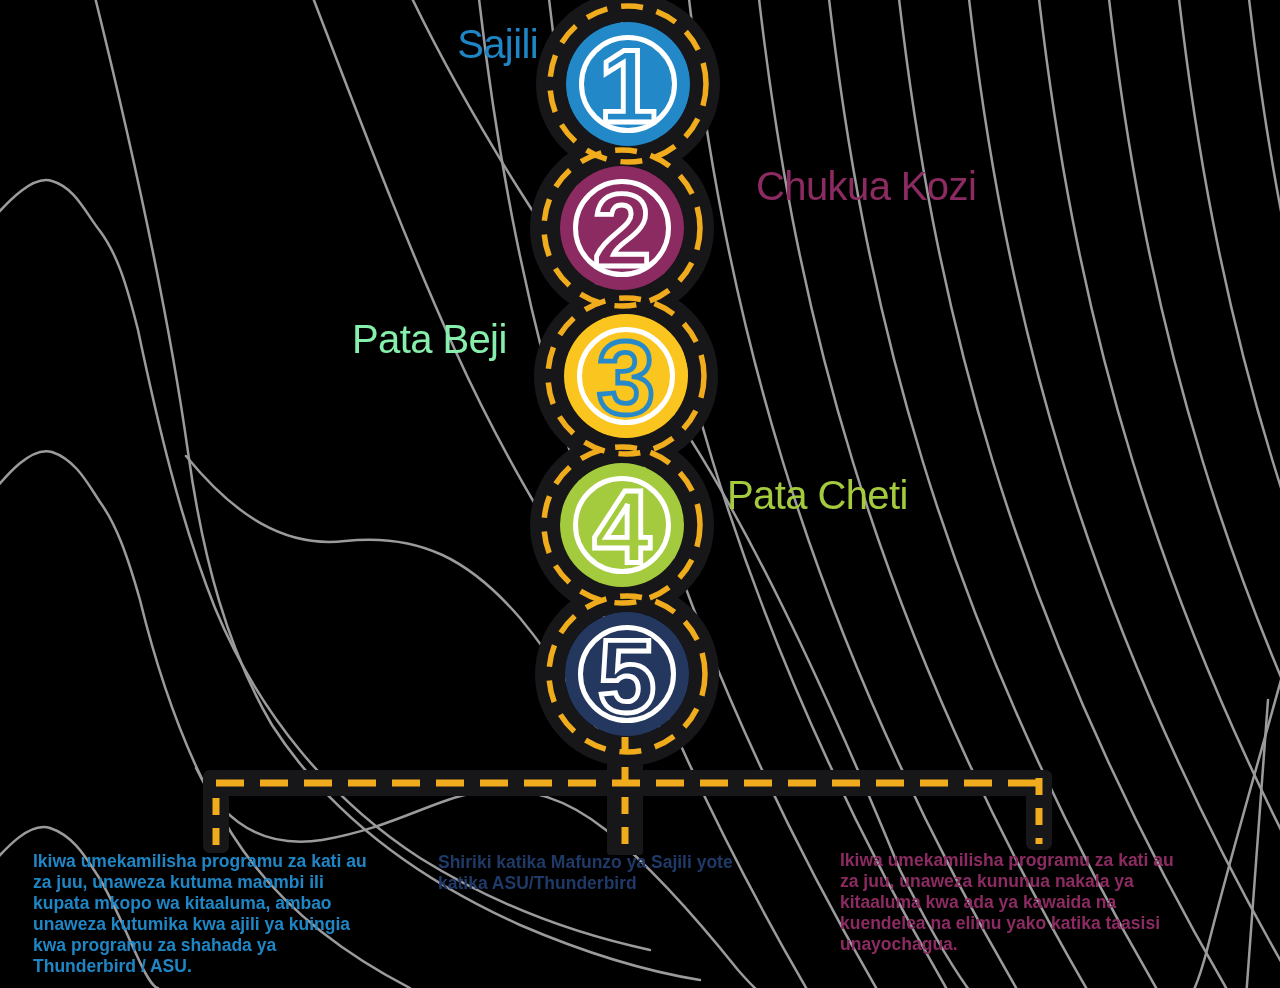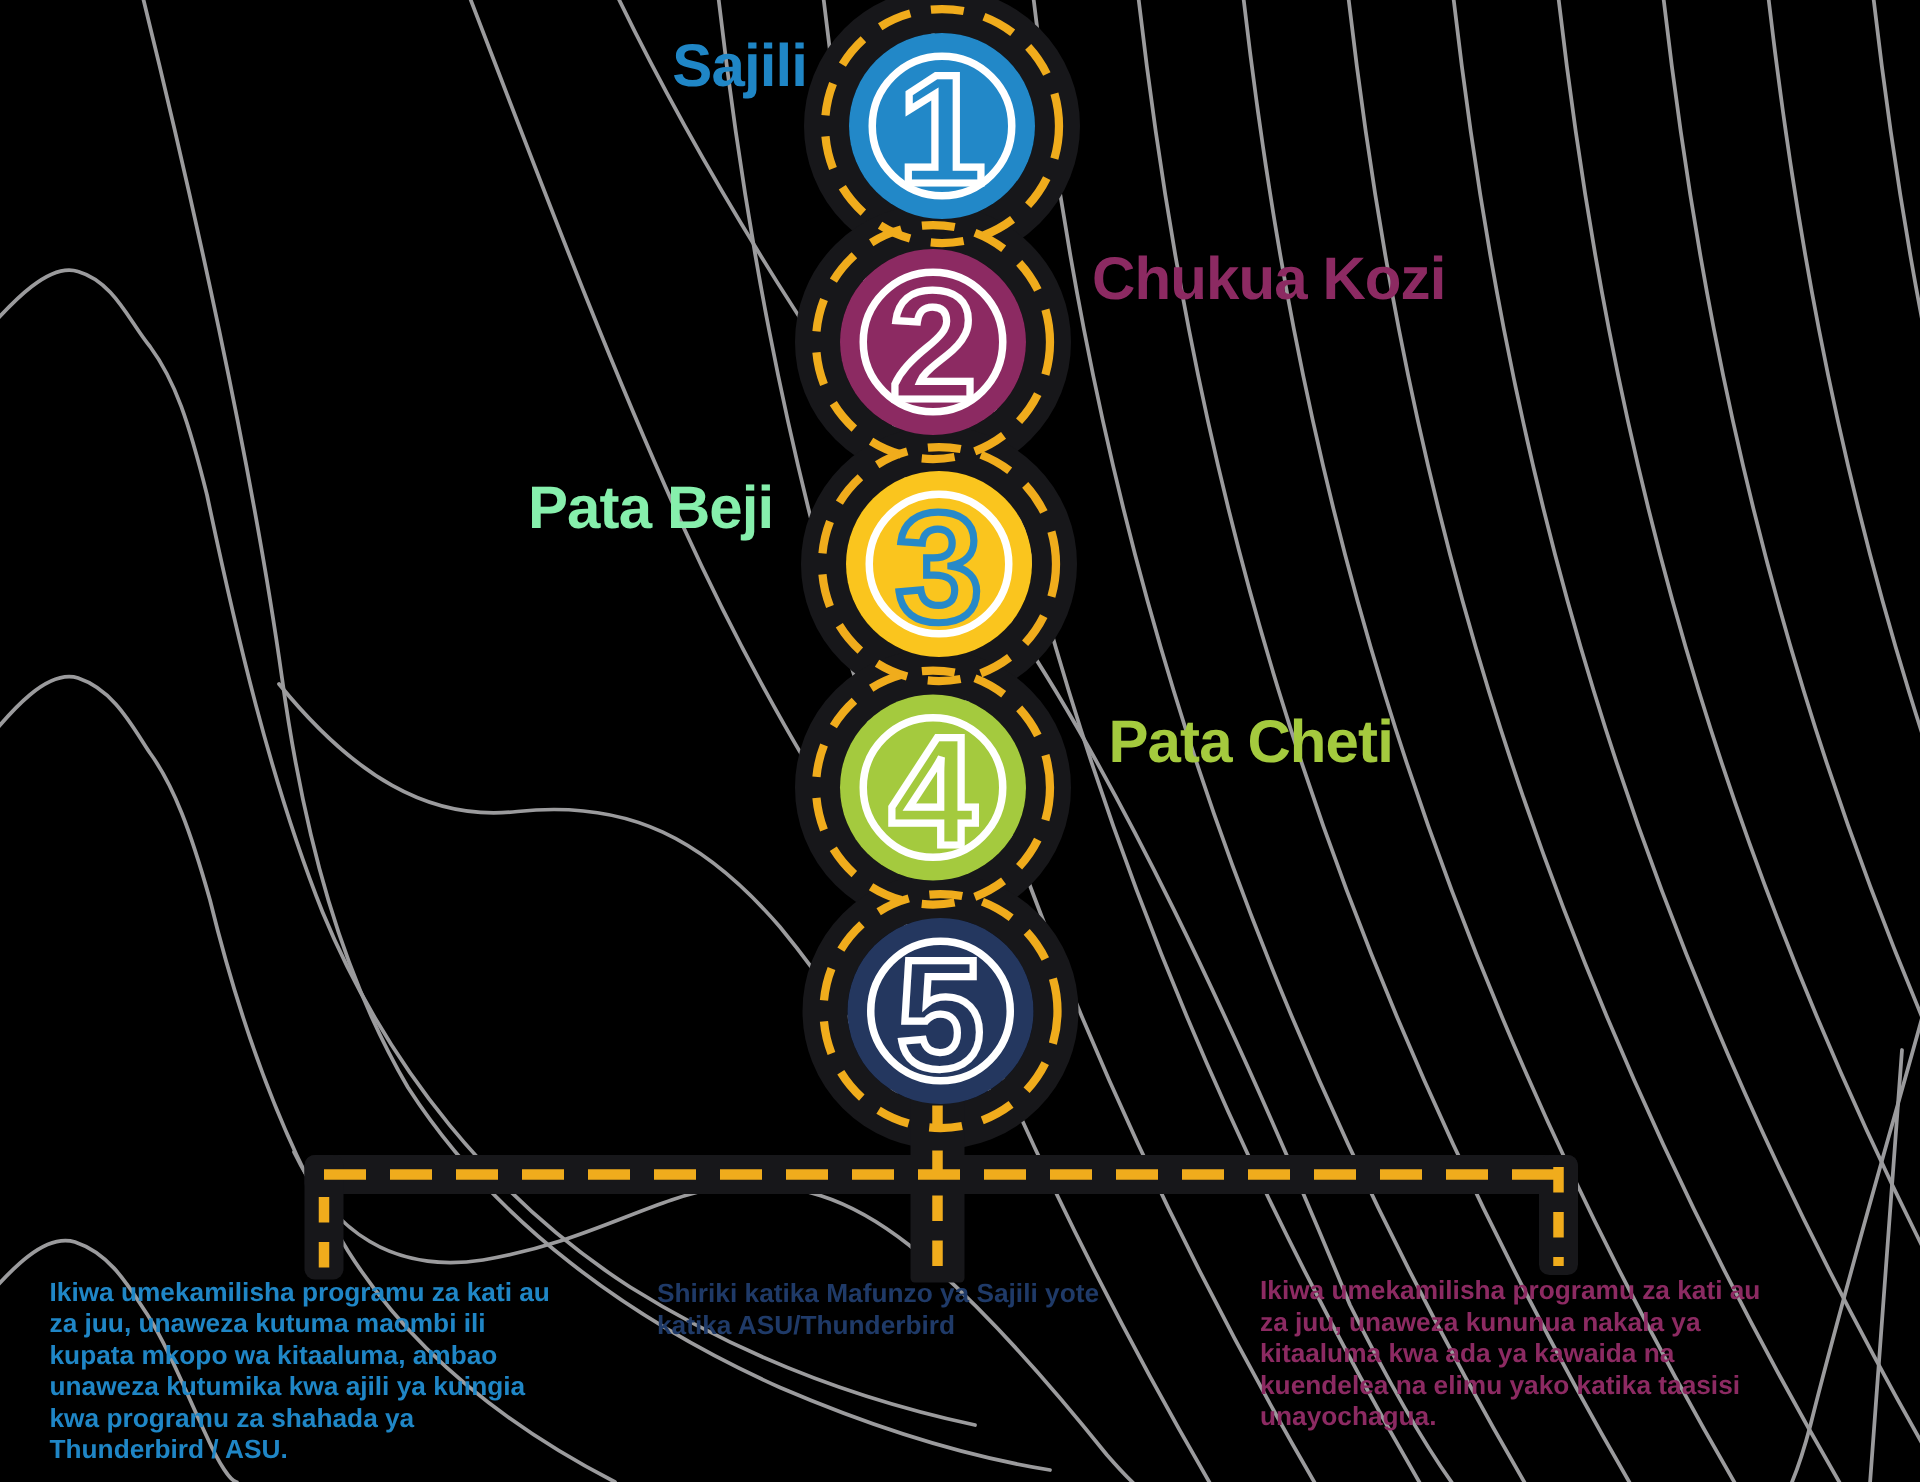--- a/index.html
+++ b/index.html
@@ -2,27 +2,27 @@
 <html><head>
 <meta charset="utf-8">
 <style>
   html,body{margin:0;padding:0;background:#000;}
   .stage{
     position:relative;width:1280px;height:988px;overflow:hidden;
     background:#000;font-family:"Liberation Sans",sans-serif;
   }
   .stage svg{position:absolute;left:0;top:0;}
   .lbl{
-    position:absolute;font-weight:bold;font-size:40px;letter-spacing:-0.6px;
+    position:absolute;font-weight:normal;font-size:40px;letter-spacing:-0.6px;
     white-space:nowrap;z-index:3;
   }
   .lbl-sajili   {left:280px;top:22px;width:258px;text-align:right;color:#1F86C6;}
-  .lbl-chukua   {left:728px;top:164px;color:#8C2A62;}
+  .lbl-chukua   {left:756px;top:164px;color:#8C2A62;}
   .lbl-beji     {left:352px;top:317px;color:#86efac;}
-  .lbl-cheti    {left:727px;top:473px;color:#A4CA3E;margin-left:12px;}
+  .lbl-cheti    {left:727px;top:473px;color:#A4CA3E;}
   .lbl-endelea  {left:172px;top:603px;color:#1E3A68;}
   .note{
     position:absolute;font-weight:bold;font-size:17.5px;line-height:21px;
     text-align:left;white-space:pre-line;width:380px;z-index:3;
   }
   .note-left  {left:33px; top:851px;color:#1F86C6;}
   .note-mid   {left:438px;top:852px;color:#1F3A68;}
   .note-right {left:840px;top:850px;color:#8C2A62;}
   .num{
     font-family:"Liberation Sans",sans-serif;font-weight:bold;font-size:104px;

